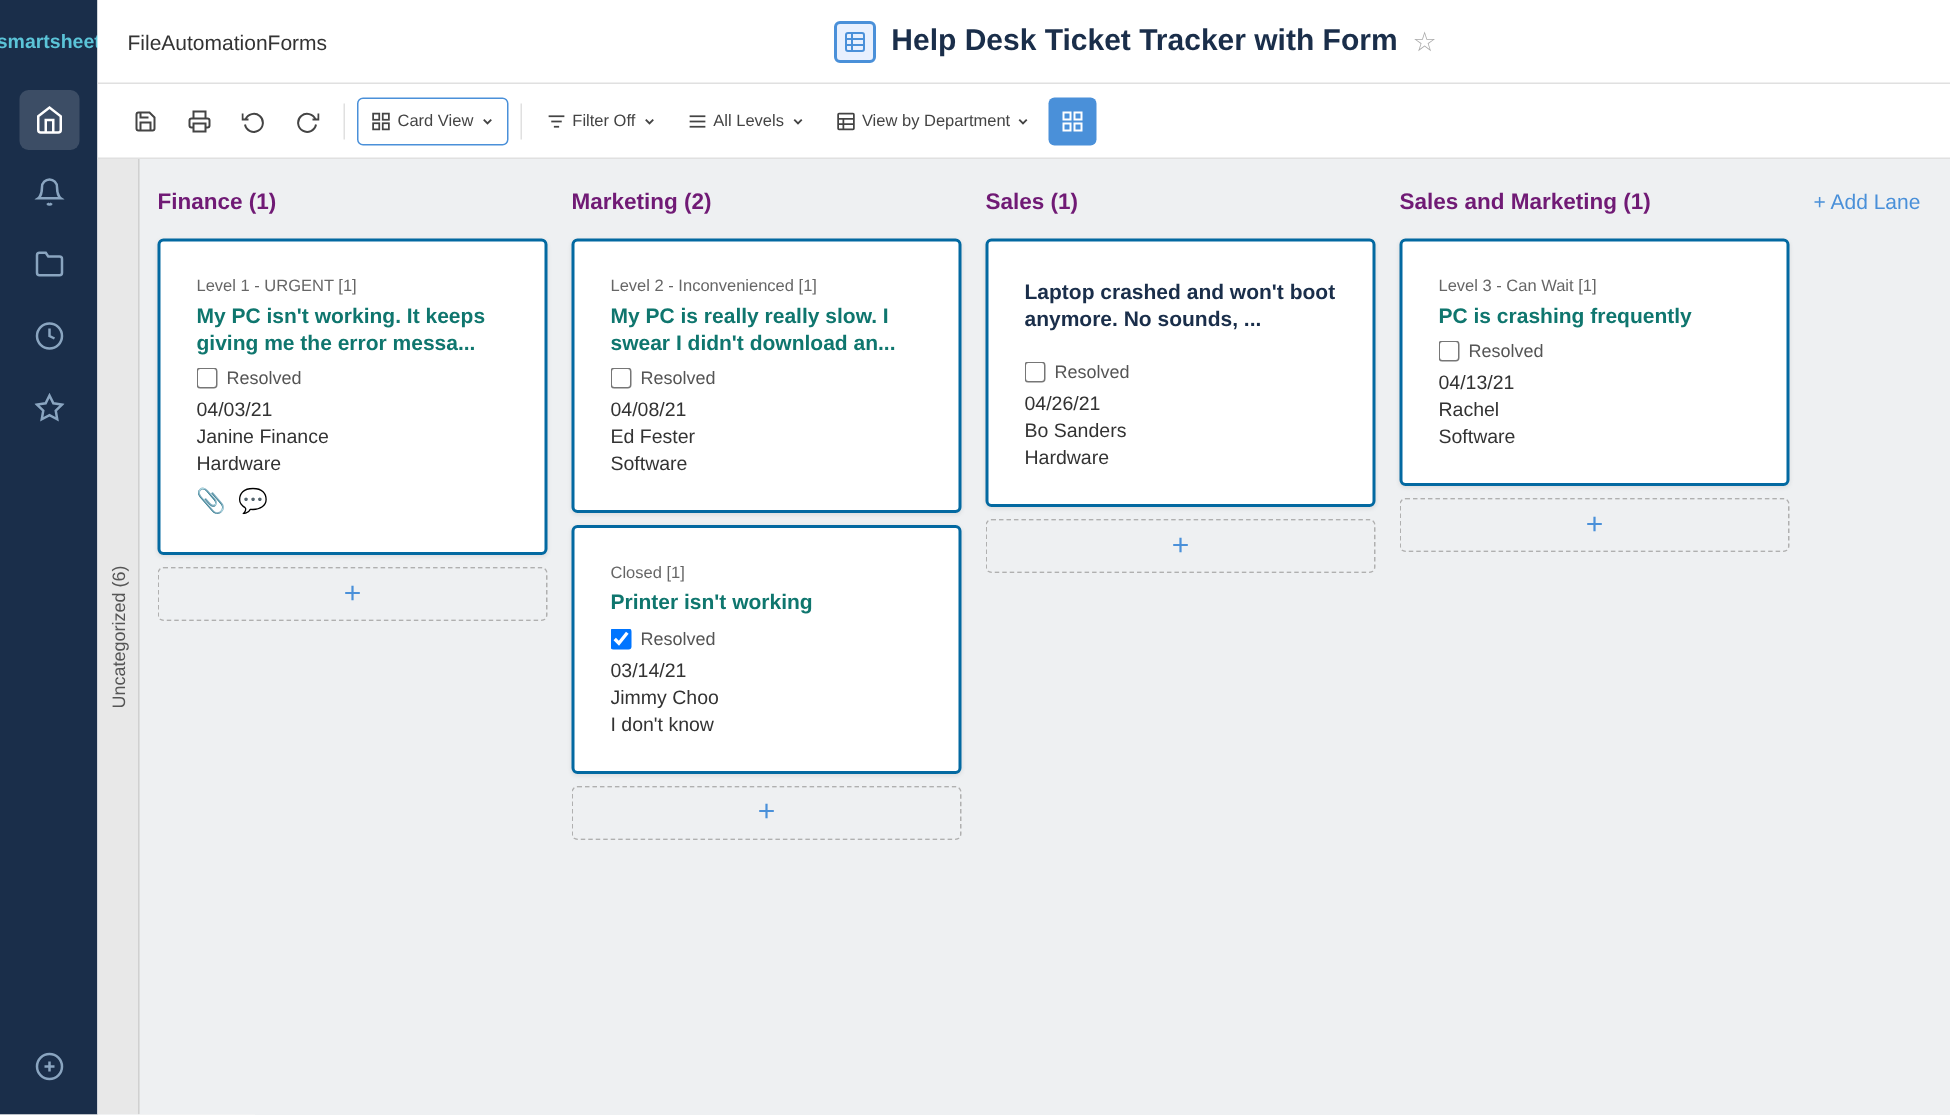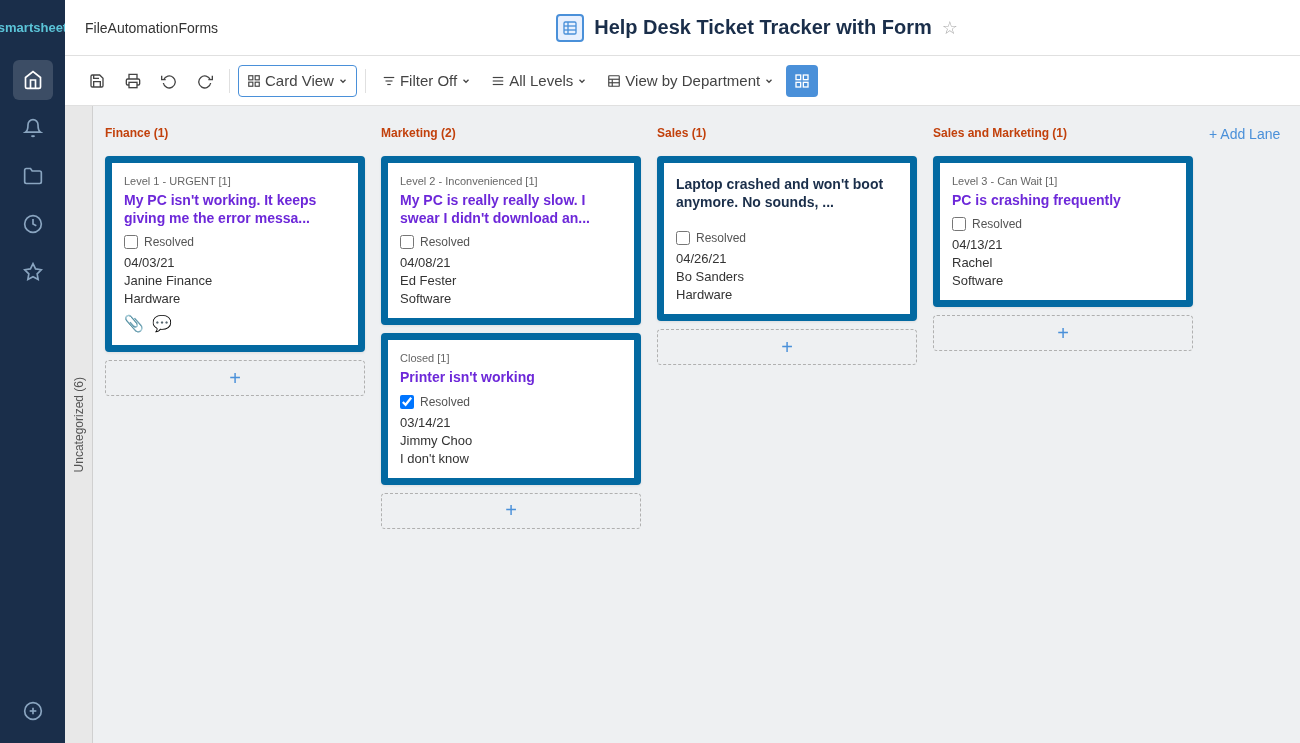--- a/index.html
+++ b/index.html
@@ -106,21 +106,21 @@
       padding: 0 16px;
       gap: 4px;
       background: #fff;
     }
     .toolbar-btn {
       height: 32px;
       padding: 0 8px;
       border: none;
       background: transparent;
       color: #444;
-      font-size: 15px;
+      font-size: 11px;
       cursor: pointer;
       border-radius: 4px;
       display: flex;
       align-items: center;
       gap: 4px;
     }
     .toolbar-divider {
       width: 1px;
       height: 24px;
       background: #e0e0e0;
@@ -181,46 +181,46 @@
       flex: 1;
     }
     .lane {
       width: 260px;
       flex-shrink: 0;
       display: flex;
       flex-direction: column;
       gap: 8px;
     }
     .lane-header {
-      font-size: 12px;
+      font-size: 15px;
       font-weight: 700;
-      color: #c2410c;
+      color: #701a75;
       padding: 4px 0 8px;
     }
     .lane-cards {
       display: flex;
       flex-direction: column;
       gap: 8px;
     }
     .card {
       background: #fff;
       border-radius: 4px;
-      padding: 12px;
-      border: 7px solid #0369a1;
+      padding: 24px;
+      border: 2px solid #0369a1;
       box-shadow: 0 1px 3px rgba(0,0,0,0.08);
     }
     .card-level {
       font-size: 11px;
       color: #666;
       margin-bottom: 4px;
     }
     .card-title {
       font-size: 14px;
       font-weight: 700;
-      color: #6d28d9;
+      color: #0f766e;
       margin-bottom: 8px;
       line-height: 1.3;
     }
     .card-resolved {
       display: flex;
       align-items: center;
       gap: 6px;
       margin-bottom: 6px;
     }
     .card-resolved input[type="checkbox"] {

